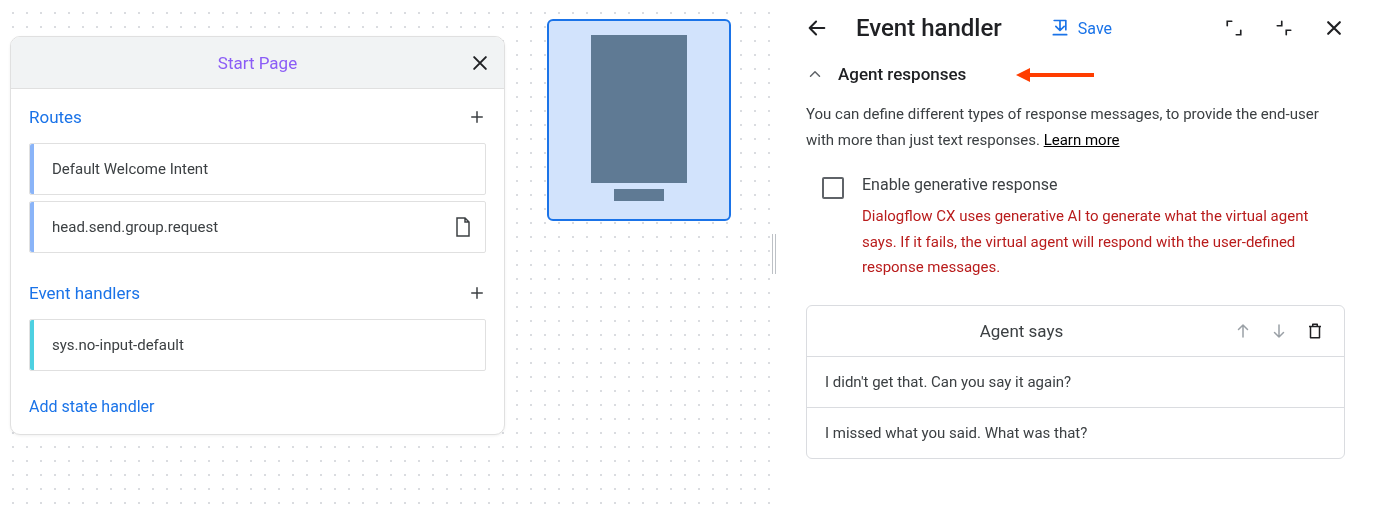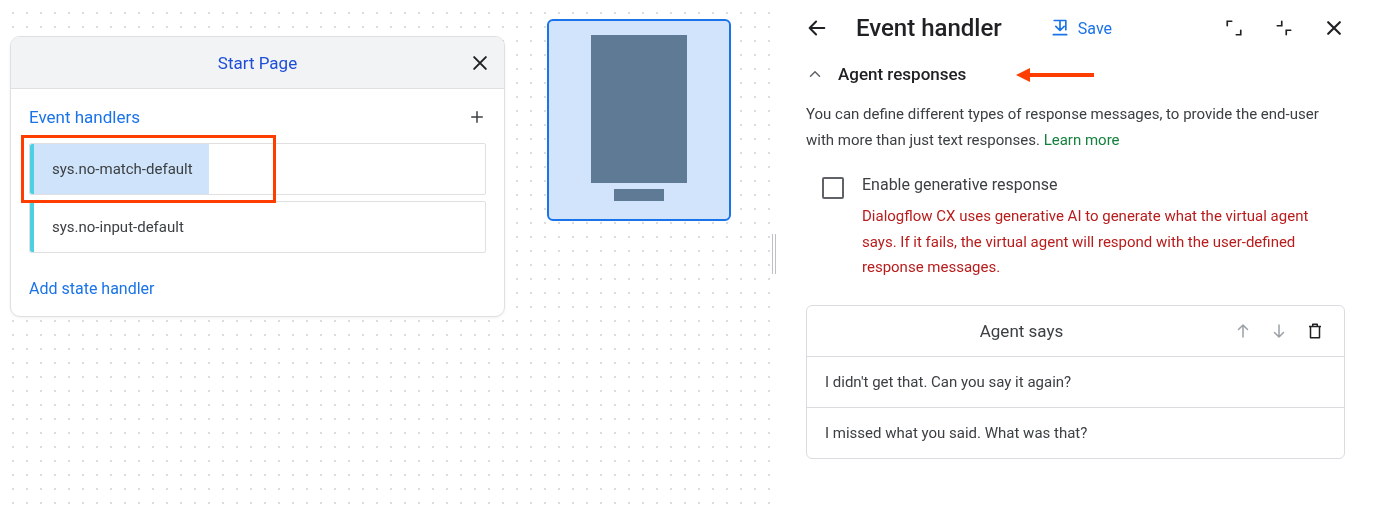--- a/index.html
+++ b/index.html
@@ -42,21 +42,21 @@
   }
   .page-header {
     display: flex;
     align-items: center;
     justify-content: center;
     position: relative;
     height: 52px;
     background: #f1f3f4;
     border-bottom: 1px solid #e0e0e0;
     font-size: 17px;
-    color: #1d4ed8;
+    color: #8b5cf6;
   }
   .page-header .close {
     position: absolute;
     right: 14px;
     top: 50%;
     transform: translateY(-50%);
     cursor: pointer;
   }
   .section {
     padding: 8px 0 6px 0;
@@ -241,21 +241,22 @@
     top: 2px;
   }
 
   .desc {
     font-size: 15px;
     color: #3c4043;
     line-height: 1.7;
     margin-bottom: 22px;
   }
   .desc a {
-    color: #15803d;
+    color: #000000;
+    text-decoration: underline;
     cursor: pointer;
   }
 
   .checkbox-row {
     display: flex;
     align-items: flex-start;
     gap: 18px;
     padding-left: 16px;
     margin-bottom: 24px;
   }
@@ -320,39 +321,54 @@
     <div class="page-card">
       <div class="page-header">
         <span>Start Page</span>
         <span class="close">
           <svg width="20" height="20" viewBox="0 0 24 24">
               <path d="M5 5 L19 19 M19 5 L5 19" stroke="#202124" stroke-width="2.4" stroke-linecap="round"></path>
             </svg>
         </span>
       </div>
 
+      <div class="section">
+        <div class="section-header">
+          <span>Routes</span>
+          <span>
+            <svg class="plus-icon" viewBox="0 0 24 24">
+                <path d="M12 5 V19 M5 12 H19" stroke="#3c4043" stroke-width="2" stroke-linecap="round"></path>
+              </svg>
+          </span>
+        </div>
+        <div class="item-row">
+          <div class="bar blue"></div>
+          <div class="label">Default Welcome Intent</div>
+        </div>
+        <div class="item-row">
+          <div class="bar blue"></div>
+          <div class="label">head.send.group.request</div>
+          <span class="doc-icon">
+            <svg width="16" height="20" viewBox="0 0 16 20">
+                <path d="M2 1 H10 L14 5 V19 H2 Z M10 1 V5 H14" fill="none" stroke="#3c4043" stroke-width="1.5"></path>
+              </svg>
+          </span>
+        </div>
+      </div>
 
       <div class="section">
         <div class="section-header">
           <span>Event handlers</span>
           <span>
             <svg class="plus-icon" viewBox="0 0 24 24">
                 <path d="M12 5 V19 M5 12 H19" stroke="#3c4043" stroke-width="2" stroke-linecap="round"></path>
               </svg>
           </span>
         </div>
 
-        <div class="highlight-wrap">
-          <div class="red-box"></div>
-          <div class="item-row selected">
-            <div class="bar teal"></div>
-            <div class="selected-bg"></div>
-            <div class="label">sys.no-match-default</div>
-          </div>
-        </div>
 
         <div class="item-row">
           <div class="bar teal"></div>
           <div class="label">sys.no-input-default</div>
         </div>
       </div>
 
       <div class="add-state">
         <span>Add state handler</span>
       </div>

